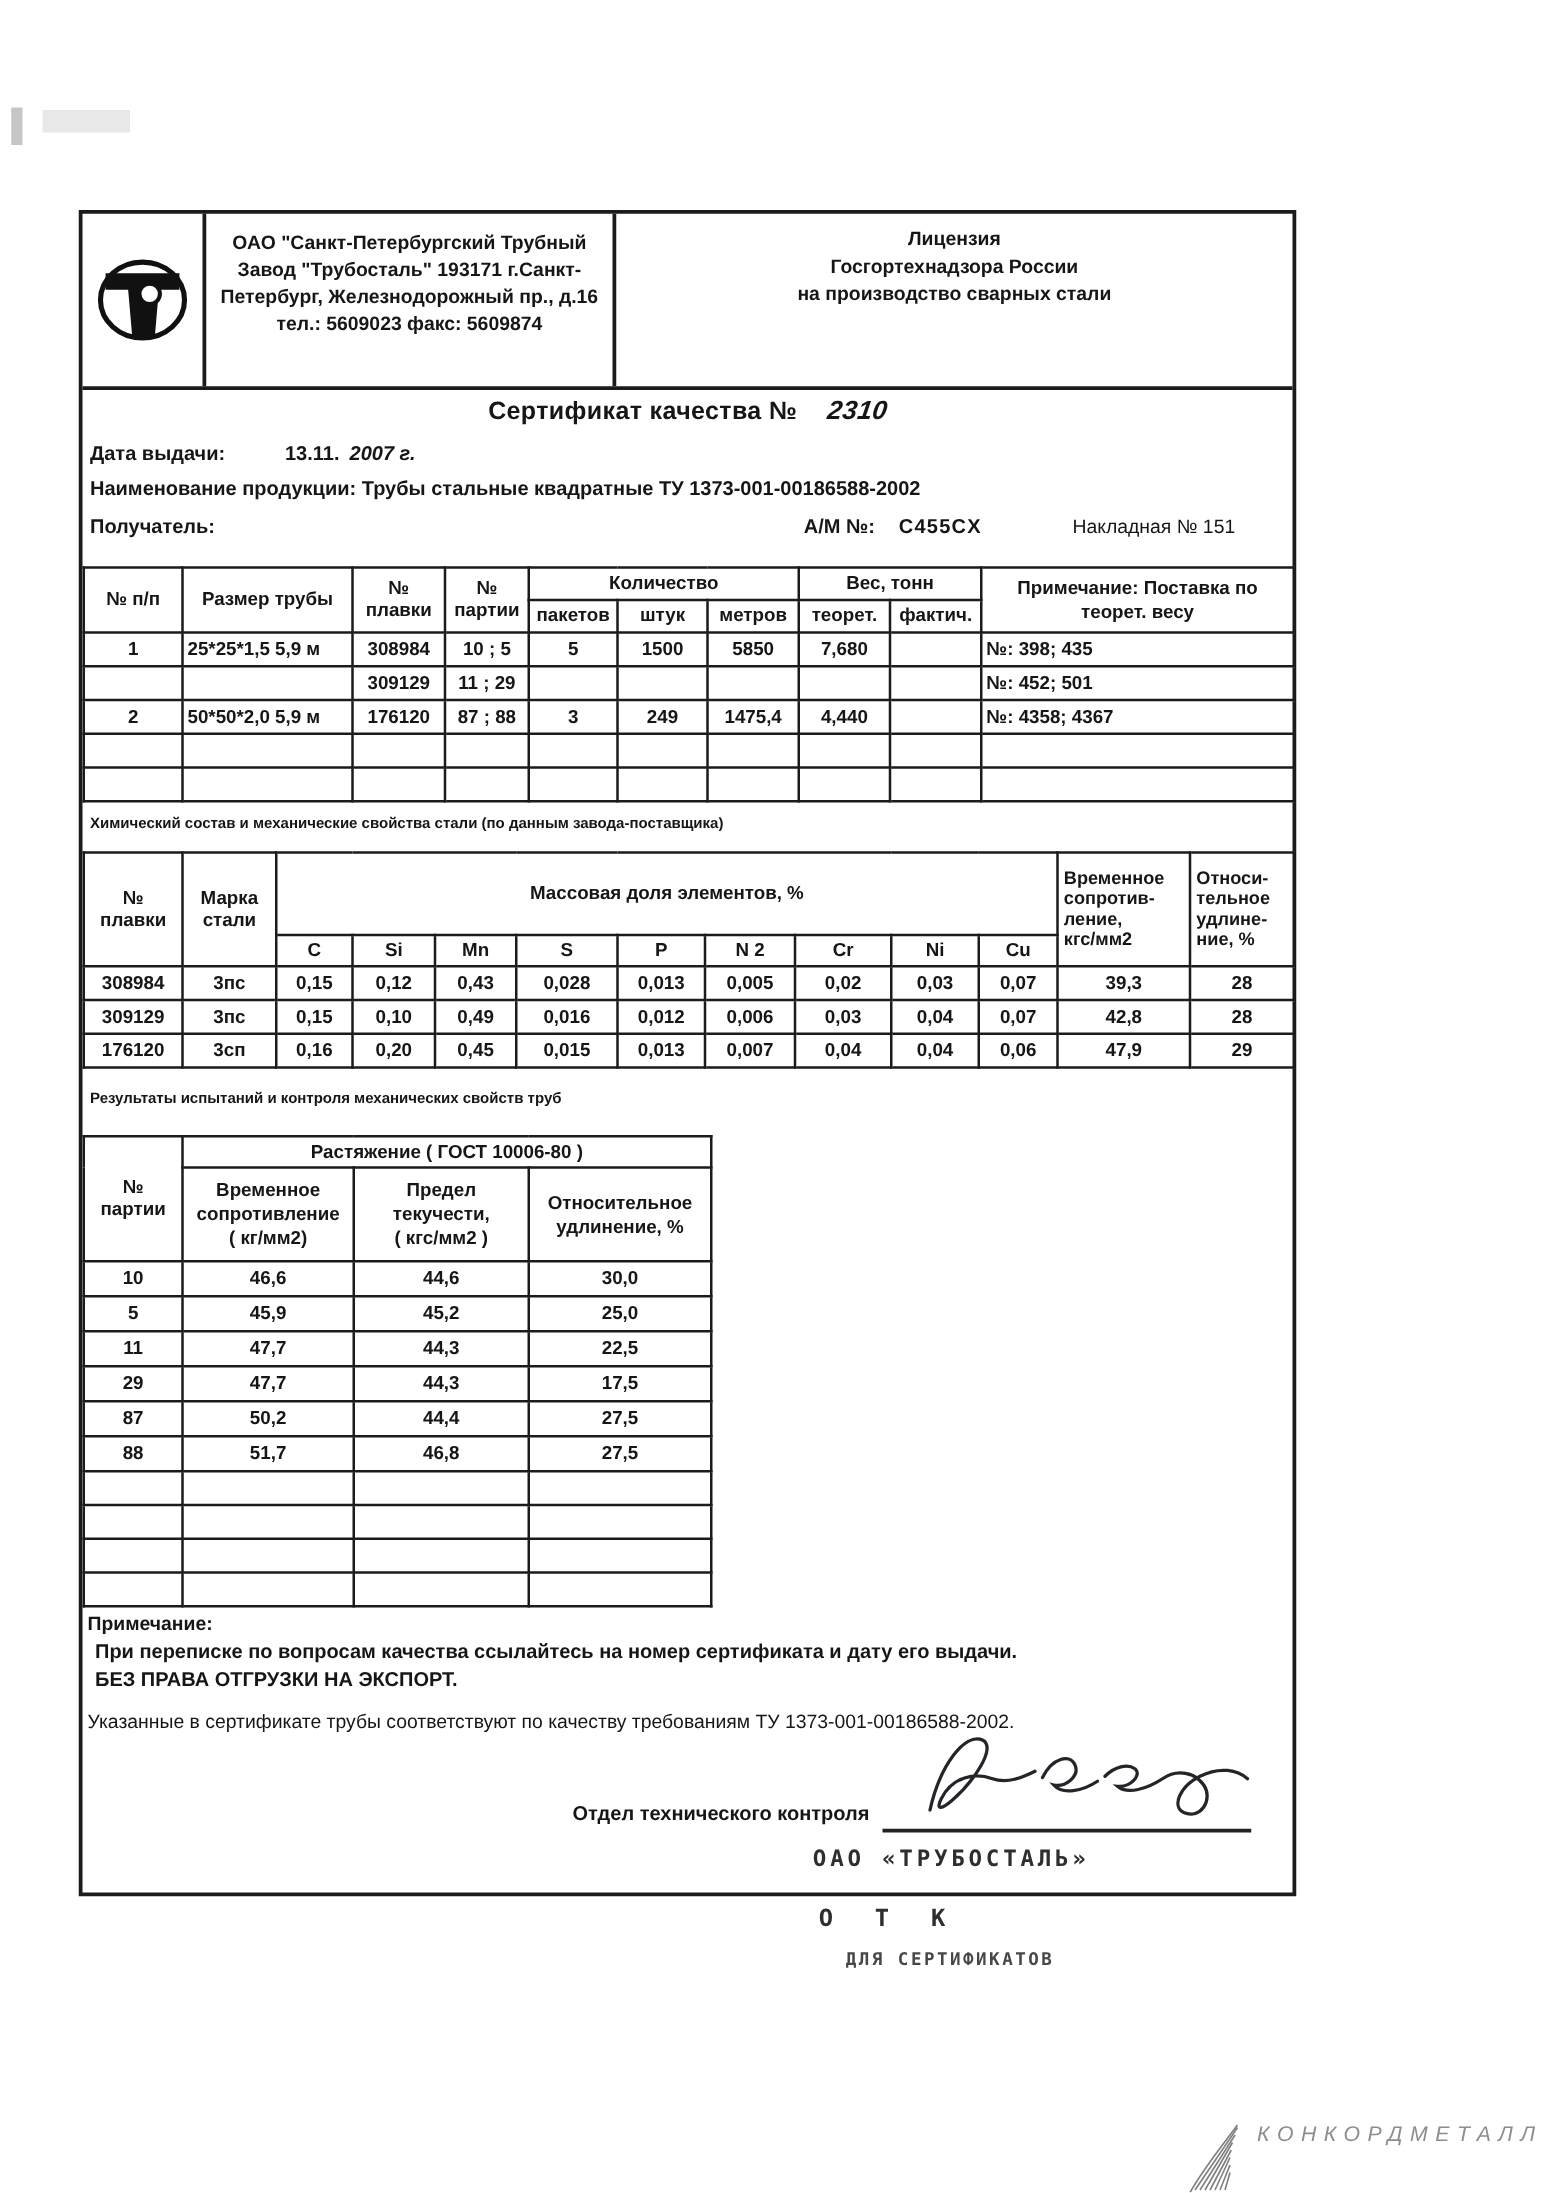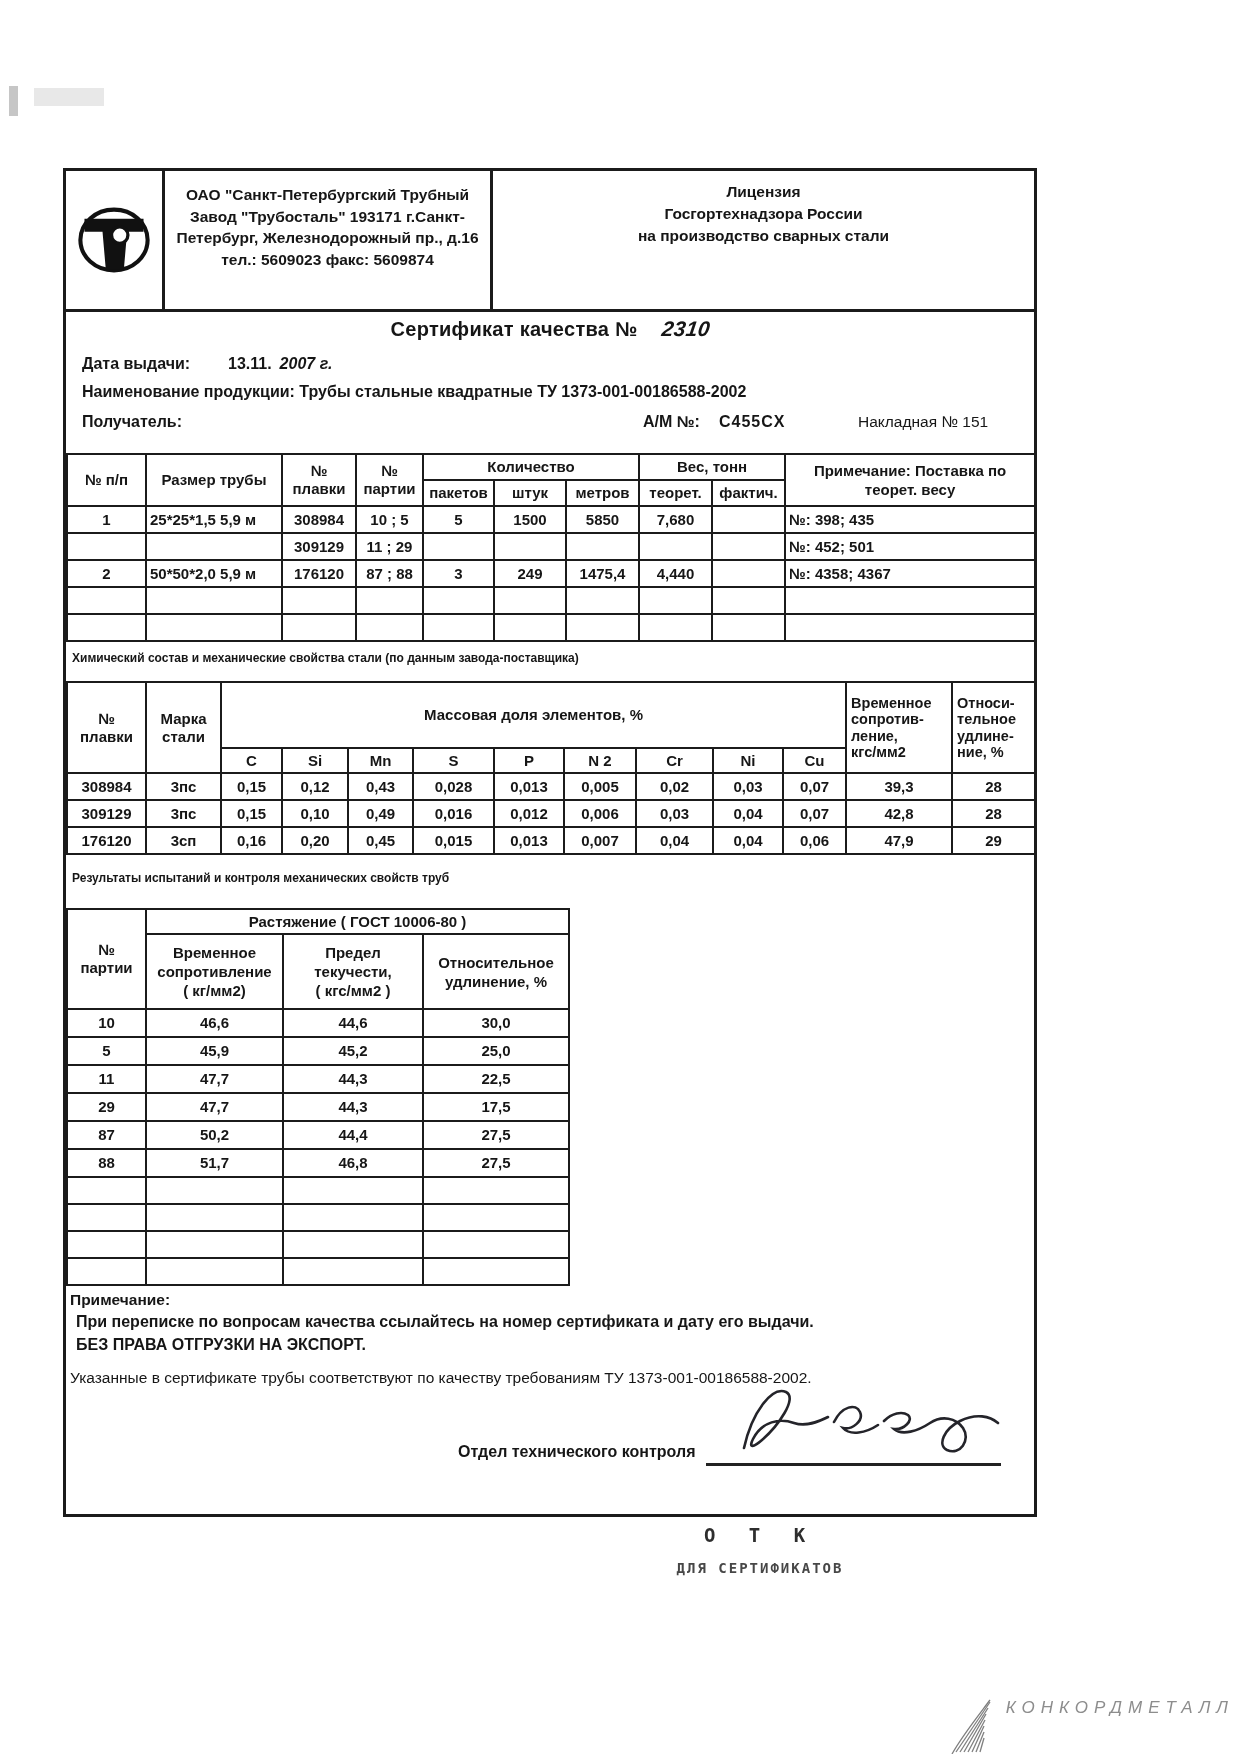--- a/index.html
+++ b/index.html
@@ -22,21 +22,21 @@
   .company-cell{width:328px;border-right:3px solid #1b1b1b;text-align:center;font-weight:bold;font-size:15.5px;line-height:21.5px;padding-top:13px;box-sizing:border-box;}
   .license-cell{flex:1;text-align:center;font-weight:bold;font-size:15.5px;line-height:22px;padding-top:10px;box-sizing:border-box;}
 
   .title{position:absolute;top:146px;left:0;width:100%;text-align:center;font-size:20px;font-weight:bold;letter-spacing:.3px;}
   .title .num{display:inline-block;font-style:italic;font-size:21px;margin-left:18px;transform:skew(-8deg);}
 
   .meta{position:absolute;left:0;width:100%;font-size:16px;font-weight:bold;}
   .m-date{top:184px;}
   .m-prod{top:212px;}
   .m-recv{top:242px;}
-  .mlab{position:absolute;left:16px;white-space:nowrap;}
+  .mlab{position:absolute;left:6px;white-space:nowrap;}
   .m-dateval{position:absolute;left:162px;white-space:nowrap;}
   .m-dateyear{font-style:italic;margin-left:8px;}
   .m-am{position:absolute;left:577px;font-weight:bold;}
   .m-amv{position:absolute;left:653px;font-weight:bold;letter-spacing:1px;}
   .m-inv{position:absolute;left:792px;font-weight:normal;font-size:15.5px;}
 
   table{border-collapse:collapse;table-layout:fixed;position:absolute;background:#fff;}
   td,th{border:2px solid #1b1b1b;font-weight:bold;font-size:15px;text-align:center;
         padding:0 3px;overflow:hidden;white-space:pre-line;line-height:18px;box-sizing:border-box;}
   .left{text-align:left;margin-top:17px;}
@@ -67,21 +67,21 @@
   .note-l2{position:absolute;left:10px;top:1165px;font-size:16px;font-weight:bold;}
   .note-l3{position:absolute;left:4px;top:1198px;font-size:15.5px;font-weight:normal;}
 
   .sig-label{position:absolute;left:392px;top:1272px;font-size:16px;font-weight:bold;}
   .sig-line{position:absolute;left:640px;top:1262px;width:295px;height:30px;border-bottom:3px solid #222;}
   .sig-svg{position:absolute;left:640px;top:1205px;}
 
   .stamp1{position:absolute;left:480px;top:1306px;width:430px;text-align:center;
           font-family:"DejaVu Sans Mono",monospace;font-weight:bold;font-size:18px;
           letter-spacing:3px;color:#2e2e2e;}
-  .otk{position:absolute;top:1524px;left:655px;width:210px;text-align:center;
+  .otk{position:absolute;top:1524px;left:655px;width:210px;text-align:left;
        font-family:"DejaVu Sans Mono",monospace;font-weight:bold;font-size:19px;
        letter-spacing:11px;color:#2e2e2e;}
   .forcert{position:absolute;top:1560px;left:640px;width:240px;text-align:center;
        font-family:"DejaVu Sans Mono",monospace;font-weight:bold;font-size:14px;
        letter-spacing:2px;color:#474747;}
 
   .wm{position:absolute;top:1698px;right:6px;display:flex;align-items:flex-start;font-style:italic;}
   .wm-text{font-size:17px;letter-spacing:6px;color:#8d8d8d;padding-bottom:4px;margin-left:8px;white-space:nowrap;}
 </style>
 </head>
@@ -425,20 +425,21 @@
   <div class="sig-label">Отдел технического контроля</div>
   <div class="sig-line"></div>
   <svg class="sig-svg" width="300" height="90" viewBox="0 0 300 90">
     <path d="M38 72 C 46 36, 66 10, 80 16 C 92 22, 72 50, 56 64 C 48 71, 42 73, 47 63 C 56 45, 74 42, 88 47
              C 100 51, 112 46, 122 41 M128 46 C 136 30, 150 27, 154 36 C 158 45, 146 54, 137 52
              C 144 60, 160 57, 172 49 M178 45 C 186 37, 196 35, 202 39 C 208 44, 198 54, 188 53
              C 196 60, 212 55, 224 47 C 236 39, 250 42, 257 52 C 265 64, 254 80, 241 74 C 231 69, 238 53, 254 45
              C 270 37, 284 40, 292 47" fill="none" stroke="#24242a" stroke-width="2.6" stroke-linecap="round"></path>
   </svg>
 
+  <div class="stamp1">ОАО  «ТРУБОСТАЛЬ»</div>
 </div>
 
 <div class="otk">О Т К</div>
 <div class="forcert">ДЛЯ СЕРТИФИКАТОВ</div>
 
 <div class="wm">
   <svg width="52" height="56" viewBox="0 0 52 56">
     <g stroke="#7f7f7f" stroke-width="1.3" fill="none">
       <path d="M44 2 C 32 18, 16 38, 6 56"></path>
       <line x1="10" y1="54" x2="44" y2="4"></line>

